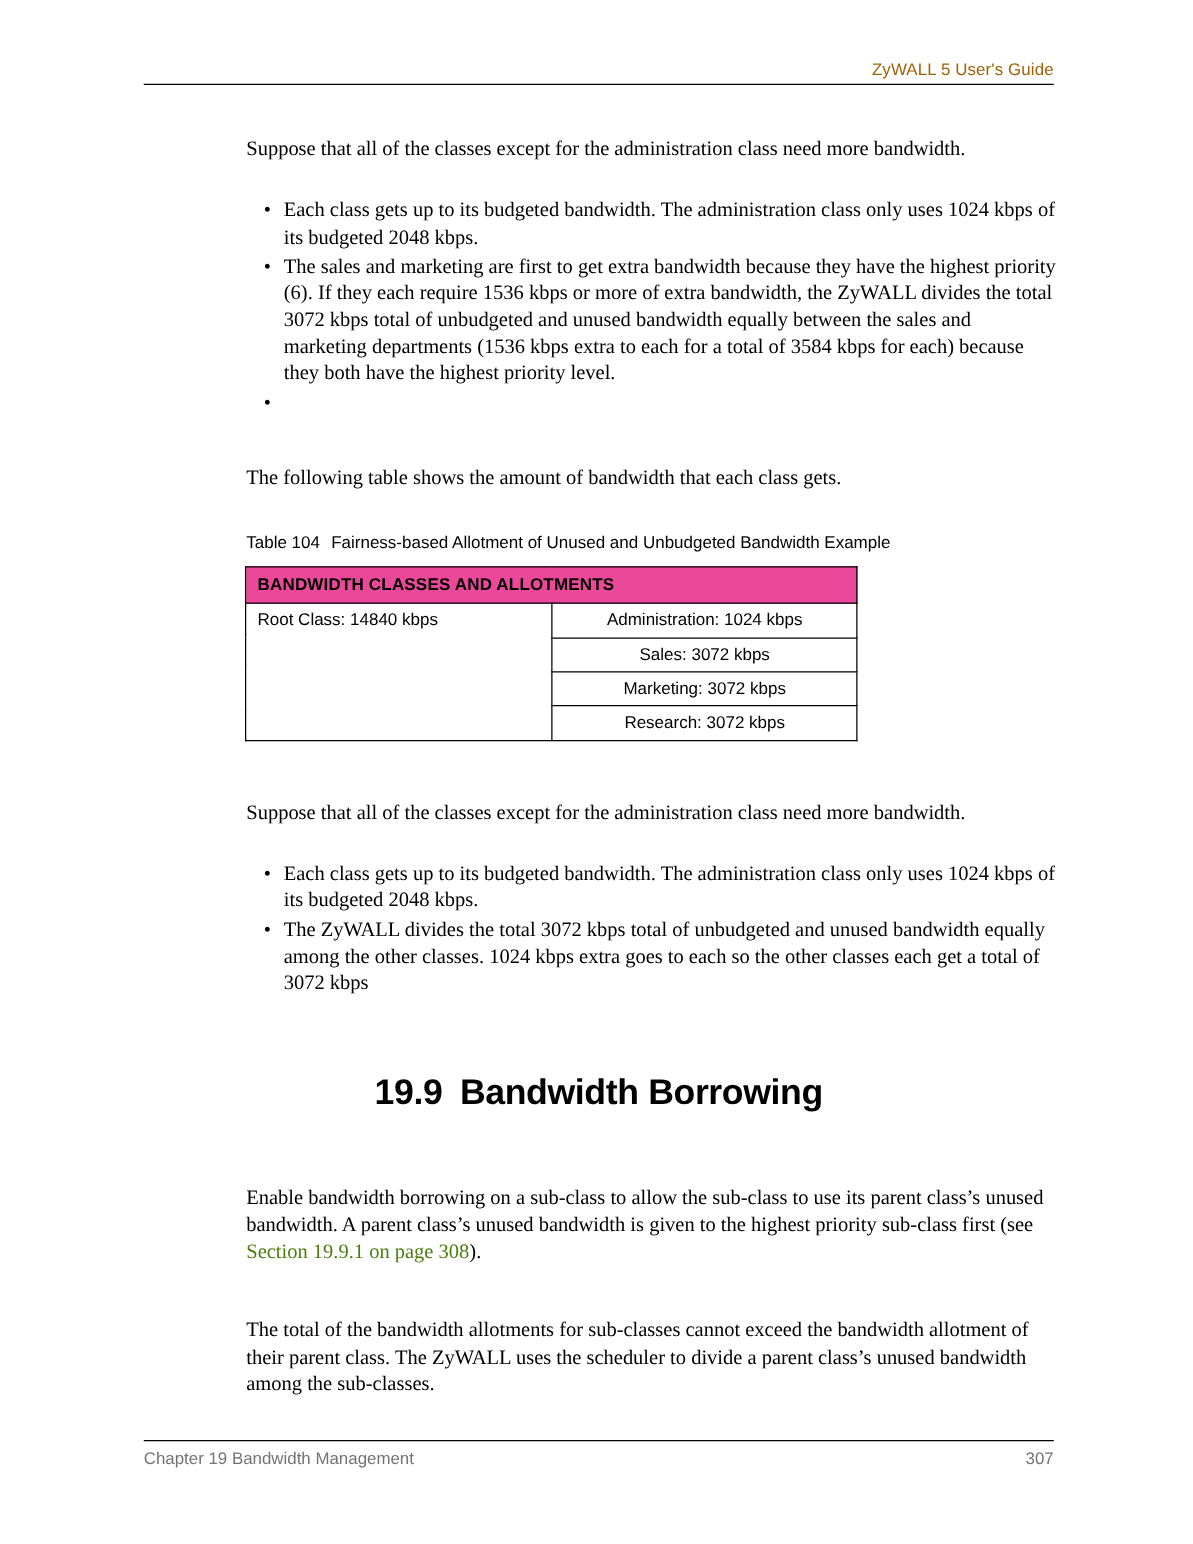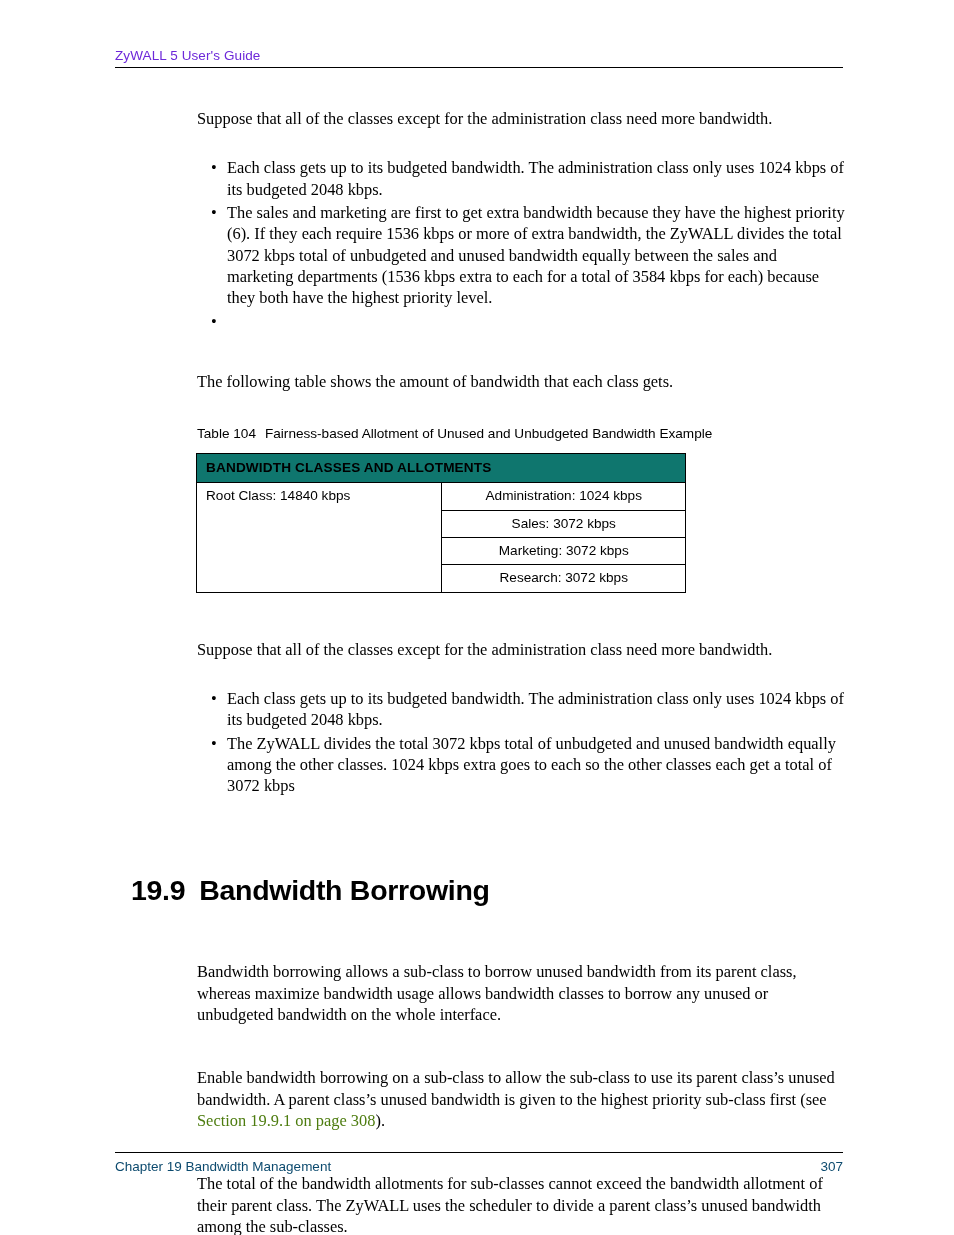--- a/index.html
+++ b/index.html
@@ -26,21 +26,22 @@
   
   .page-header {
     position: absolute;
     left: 115px;
     top: 48px;
     width: 728px;
   }
   .page-header .hdr-text {
     font-family: "Liberation Sans", "DejaVu Sans", sans-serif;
     font-size: 13.5px;
-    color: #6d28d9;
+    text-align: right;
+    color: #a16207;
     letter-spacing: 0.1px;
     padding-bottom: 4px;
   }
   .rule {
     height: 0;
     border-top: 1.6px solid #000;
     width: 100%;
   }
 
   
@@ -96,27 +97,28 @@
     font-family: "Liberation Sans", "DejaVu Sans", sans-serif;
     font-size: 17.6px;
     font-weight: bold;
     color: #000;
     letter-spacing: -0.1px;
     white-space: nowrap;
   }
   h3.section-head .num { margin-right: 11px; }
 
   h2.chapter-head {
-    margin: 16px;
+    margin: 0;
     font-family: "Liberation Sans", "DejaVu Sans", sans-serif;
     font-size: 28.5px;
     font-weight: bold;
     color: #000;
     letter-spacing: -0.3px;
     white-space: nowrap;
+    text-align: center;
   }
   h2.chapter-head .num { margin-right: 14px; }
 
   
   .table-caption {
     margin-left: 82px;
     font-family: "Liberation Sans", "DejaVu Sans", sans-serif;
     font-size: 13.6px;
     color: #000;
     white-space: nowrap;
@@ -138,21 +140,21 @@
   table.data-table th {
     border: 1.4px solid #000;
     padding: 5px 8px 5px 9px;
     text-align: left;
     vertical-align: top;
     font-weight: normal;
     line-height: 1.2;
     height: 14px;
   }
   table.data-table th.table-head-cell {
-    background: #0f766e;
+    background: #ec4899;
     font-weight: bold;
     letter-spacing: 0.15px;
     padding-top: 6px;
     padding-bottom: 6px;
   }
   table.data-table td.root-cell {
     width: 212px;
   }
   table.data-table td.alloc-cell {
     width: 278px;
@@ -172,21 +174,21 @@
     top: 1152px;
     width: 728px;
   }
   .footer-row {
     display: flex;
     justify-content: space-between;
     align-items: baseline;
     font-family: "Liberation Sans", "DejaVu Sans", sans-serif;
     font-size: 13.5px;
     padding-top: 6px;
-    color: #0c4a6e;
+    color: #737373;
     gap: 30px;
   }
 </style>
 </head>
 <body>
 
 <div class="page">
 
   <div class="page-header">
     <div class="hdr-text">ZyWALL 5 User's Guide</div>
@@ -268,21 +270,20 @@
 
     <div class="gap-30"></div>
     <div class="gap-30"></div>
 
     <h2 class="chapter-head">
       <span class="num">19.9</span><span>Bandwidth Borrowing</span>
     </h2>
 
     <div class="gap-26"></div>
 
-    <p class="body-text">Bandwidth borrowing allows a sub-class to borrow unused bandwidth from its parent class, whereas maximize bandwidth usage allows bandwidth classes to borrow any unused or unbudgeted bandwidth on the whole interface.</p>
 
     <div class="gap-18"></div>
 
     <p class="body-text"><span>Enable bandwidth borrowing on a sub-class to allow the sub-class to use its parent class’s unused bandwidth. A parent class’s unused bandwidth is given to the highest priority sub-class first (see </span><a class="xref" href="#">Section 19.9.1 on page 308</a><span>).</span></p>
 
     <div class="gap-18"></div>
 
     <p class="body-text">The total of the bandwidth allotments for sub-classes cannot exceed the bandwidth allotment of their parent class. The ZyWALL uses the scheduler to divide a parent class’s unused bandwidth among the sub-classes.</p>
 
   </div>

